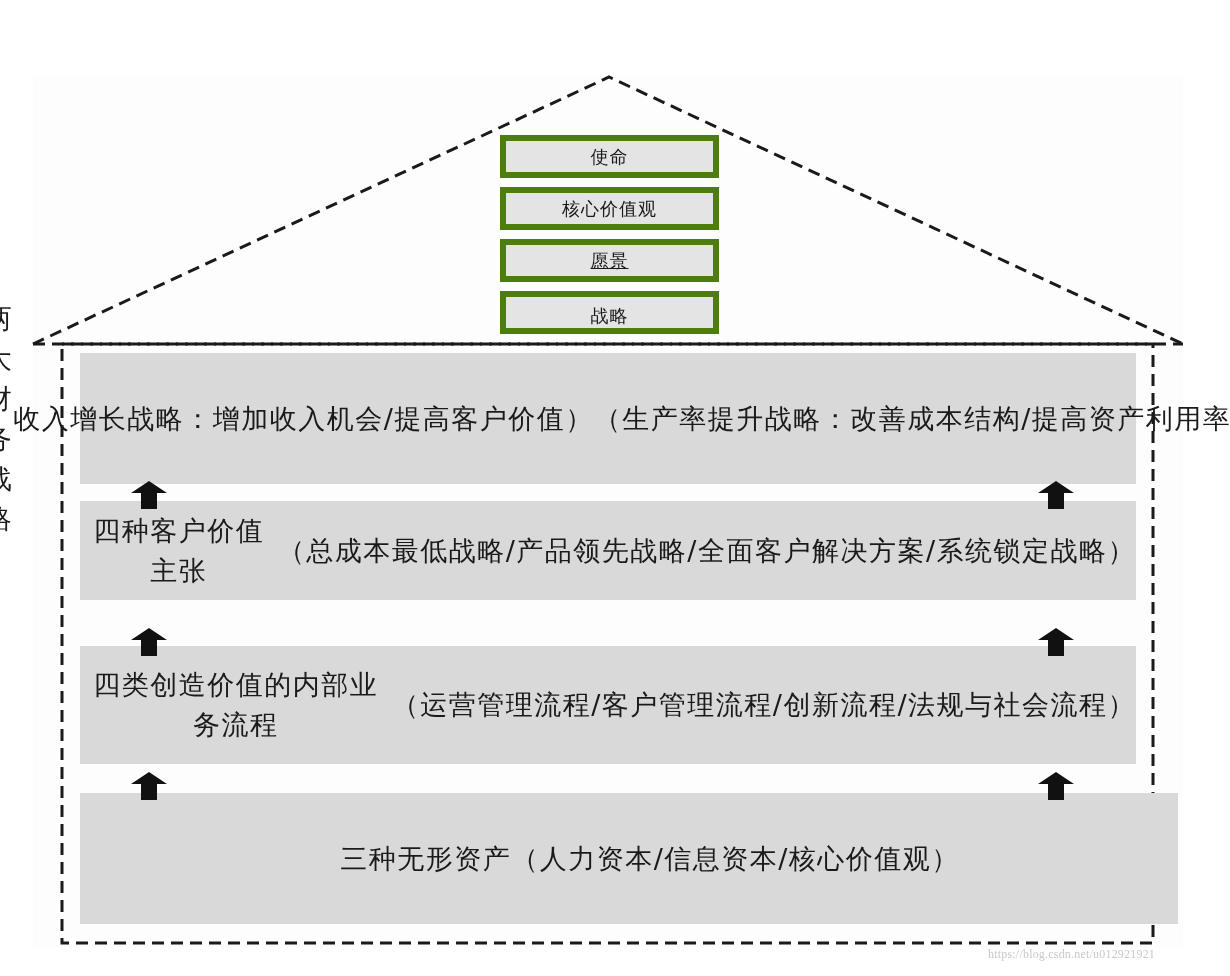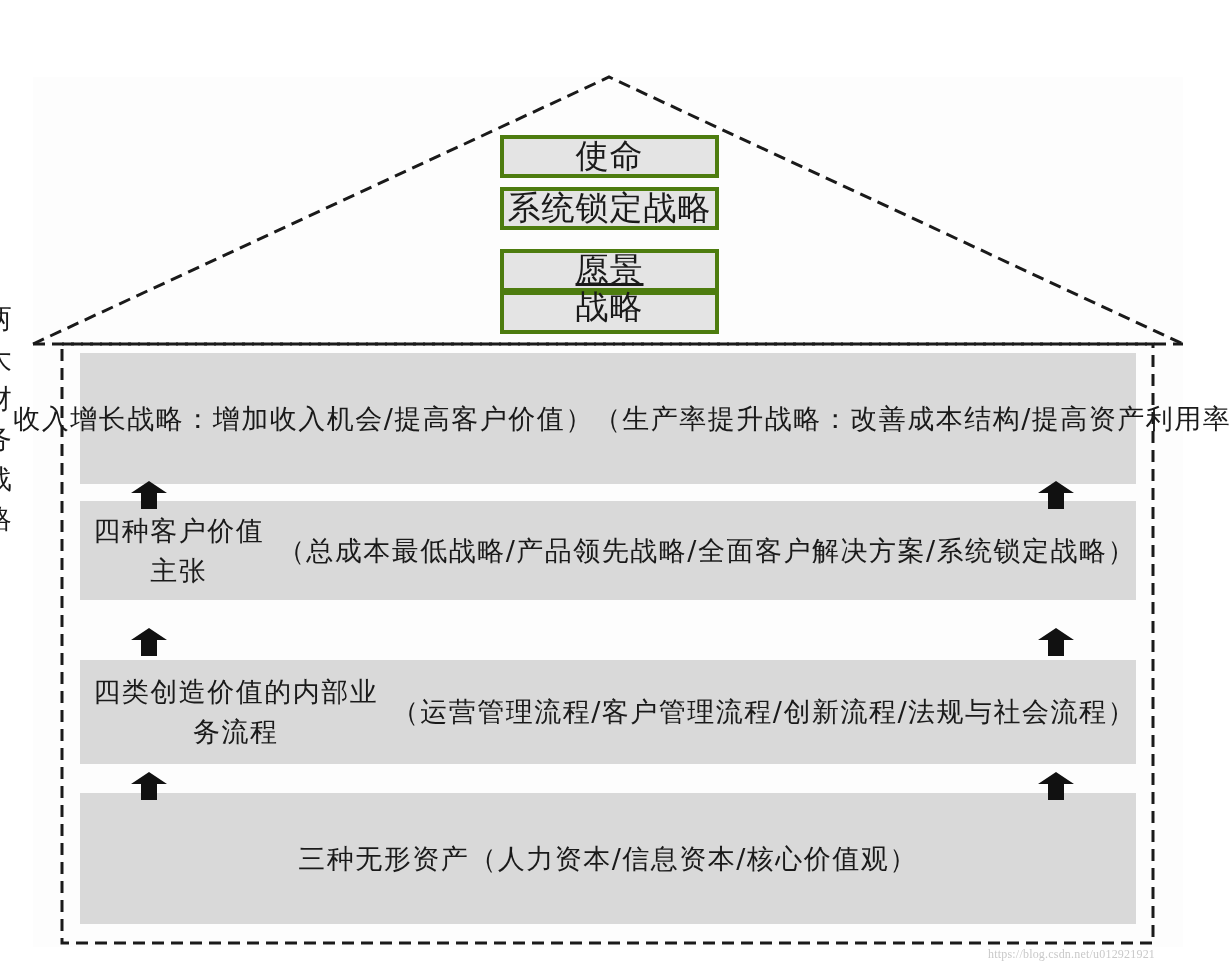--- a/index.html
+++ b/index.html
@@ -9,23 +9,23 @@
       font-family: "DejaVu Sans", "Liberation Sans", sans-serif;
       color: #1a1a1a;
     }
     .bg-panel {
       position: absolute; left: 33px; top: 77px; width: 1150px; height: 870px;
       background: #fdfdfd;
     }
     svg.frame { position: absolute; left: 0; top: 0; }
     .top-box {
       position: absolute; left: 500px; width: 219px; height: 43px;
-      background: #e4e4e4; border: 4px solid #4d7c0f; box-sizing: border-box;
+      background: #e4e4e4; border: 6px solid #4d7c0f; box-sizing: border-box;
       display: flex; align-items: center; justify-content: center;
-      font-size: 33px; letter-spacing: 1px;
+      font-size: 18px; letter-spacing: 1px;
     }
     .band {
       position: absolute; left: 80px; width: 1056px;
       background: #d9d9d9;
       display: flex; align-items: center; justify-content: center;
       text-align: center;
       font-size: 27px; line-height: 40px; letter-spacing: 1.5px;
     }
     .band .title { display: block; }
     .band .sub { display: block; white-space: nowrap; }
@@ -46,46 +46,46 @@
     <polyline points="33,344 609,77 1183,344"></polyline>
     <line x1="33" y1="344" x2="1183" y2="344"></line>
     <rect x="62" y="344" width="1091" height="599"></rect>
   </g>
 </svg>
 
 <div class="top-box" style="top:135px;">
   <span>使命</span>
 </div>
 <div class="top-box" style="top:187px;">
-  <span>系统锁定战略</span>
+  <span>核心价值观</span>
 </div>
-<div class="top-box" style="top:249px;text-decoration:underline;">
+<div class="top-box" style="top:239px;text-decoration:underline;">
   <span>愿景</span>
 </div>
 <div class="top-box" style="top:291px;align-items:flex-end;">
   <span>战略</span>
 </div>
 
 <div class="band" style="top:353px; height:131px;">
   <span class="title">两大财务战略</span>
   <span class="sub">收入增长战略：增加收入机会/提高客户价值）</span>
   <span class="sub">（生产率提升战略：改善成本结构/提高资产利用率</span>
 </div>
 
 <div class="band" style="top:501px; height:99px;">
   <span class="title">四种客户价值主张</span>
   <span class="sub">（总成本最低战略/产品领先战略/全面客户解决方案/系统锁定战略）</span>
 </div>
 
-<div class="band" style="top:660px; height:104px;">
+<div class="band" style="top:646px; height:118px;">
   <span class="title">四类创造价值的内部业务流程</span>
   <span class="sub">（运营管理流程/客户管理流程/创新流程/法规与社会流程）</span>
 </div>
 
-<div class="band" style="top:793px; height:131px;">
+<div class="band" style="top:793px; height:131px;padding-left:42px;">
   <span class="title">三种无形资产</span>
   <span class="sub">（人力资本/信息资本/核心价值观）</span>
 </div>
 
 <svg class="arrow" style="left:131px; top:481px;" viewBox="0 0 36 28">
   <polygon points="18,0 36,12 26,12 26,28 10,28 10,12 0,12" fill="#111"></polygon>
 </svg>
 <svg class="arrow" style="left:1038px; top:481px;" viewBox="0 0 36 28">
   <polygon points="18,0 36,12 26,12 26,28 10,28 10,12 0,12" fill="#111"></polygon>
 </svg>

